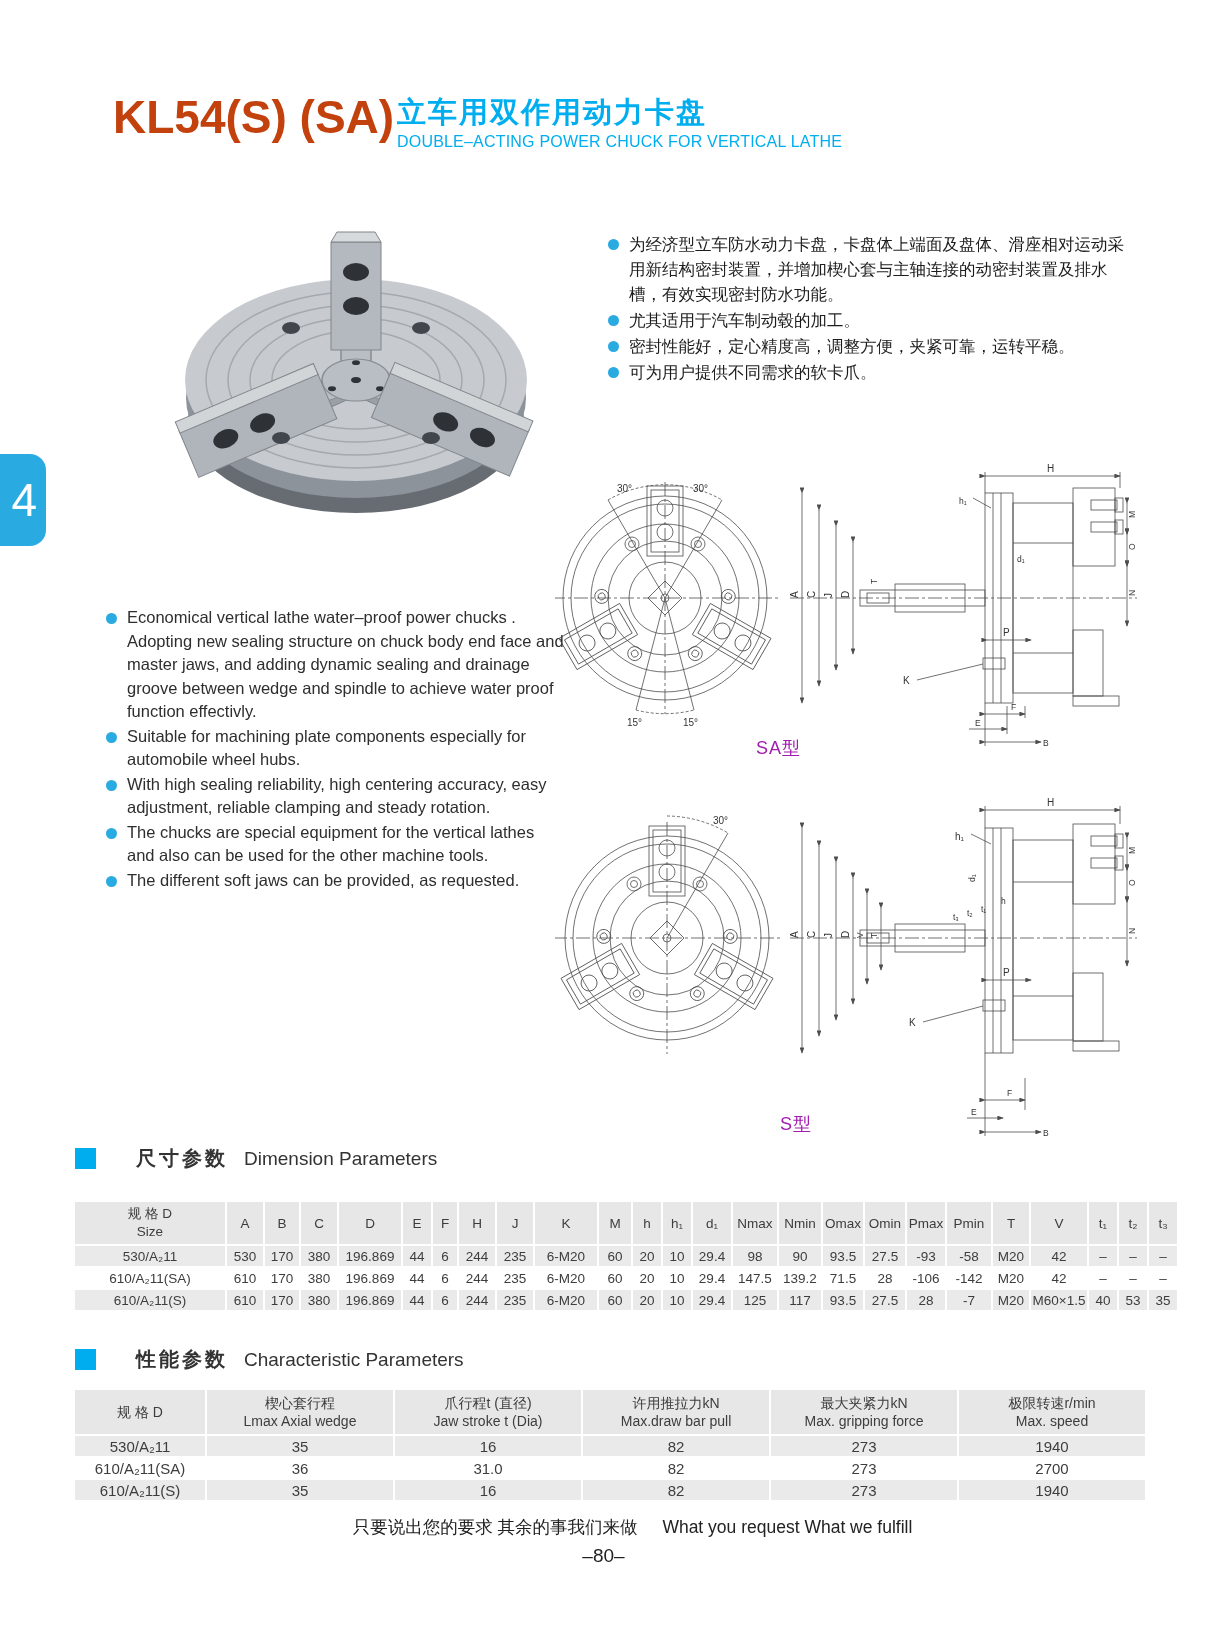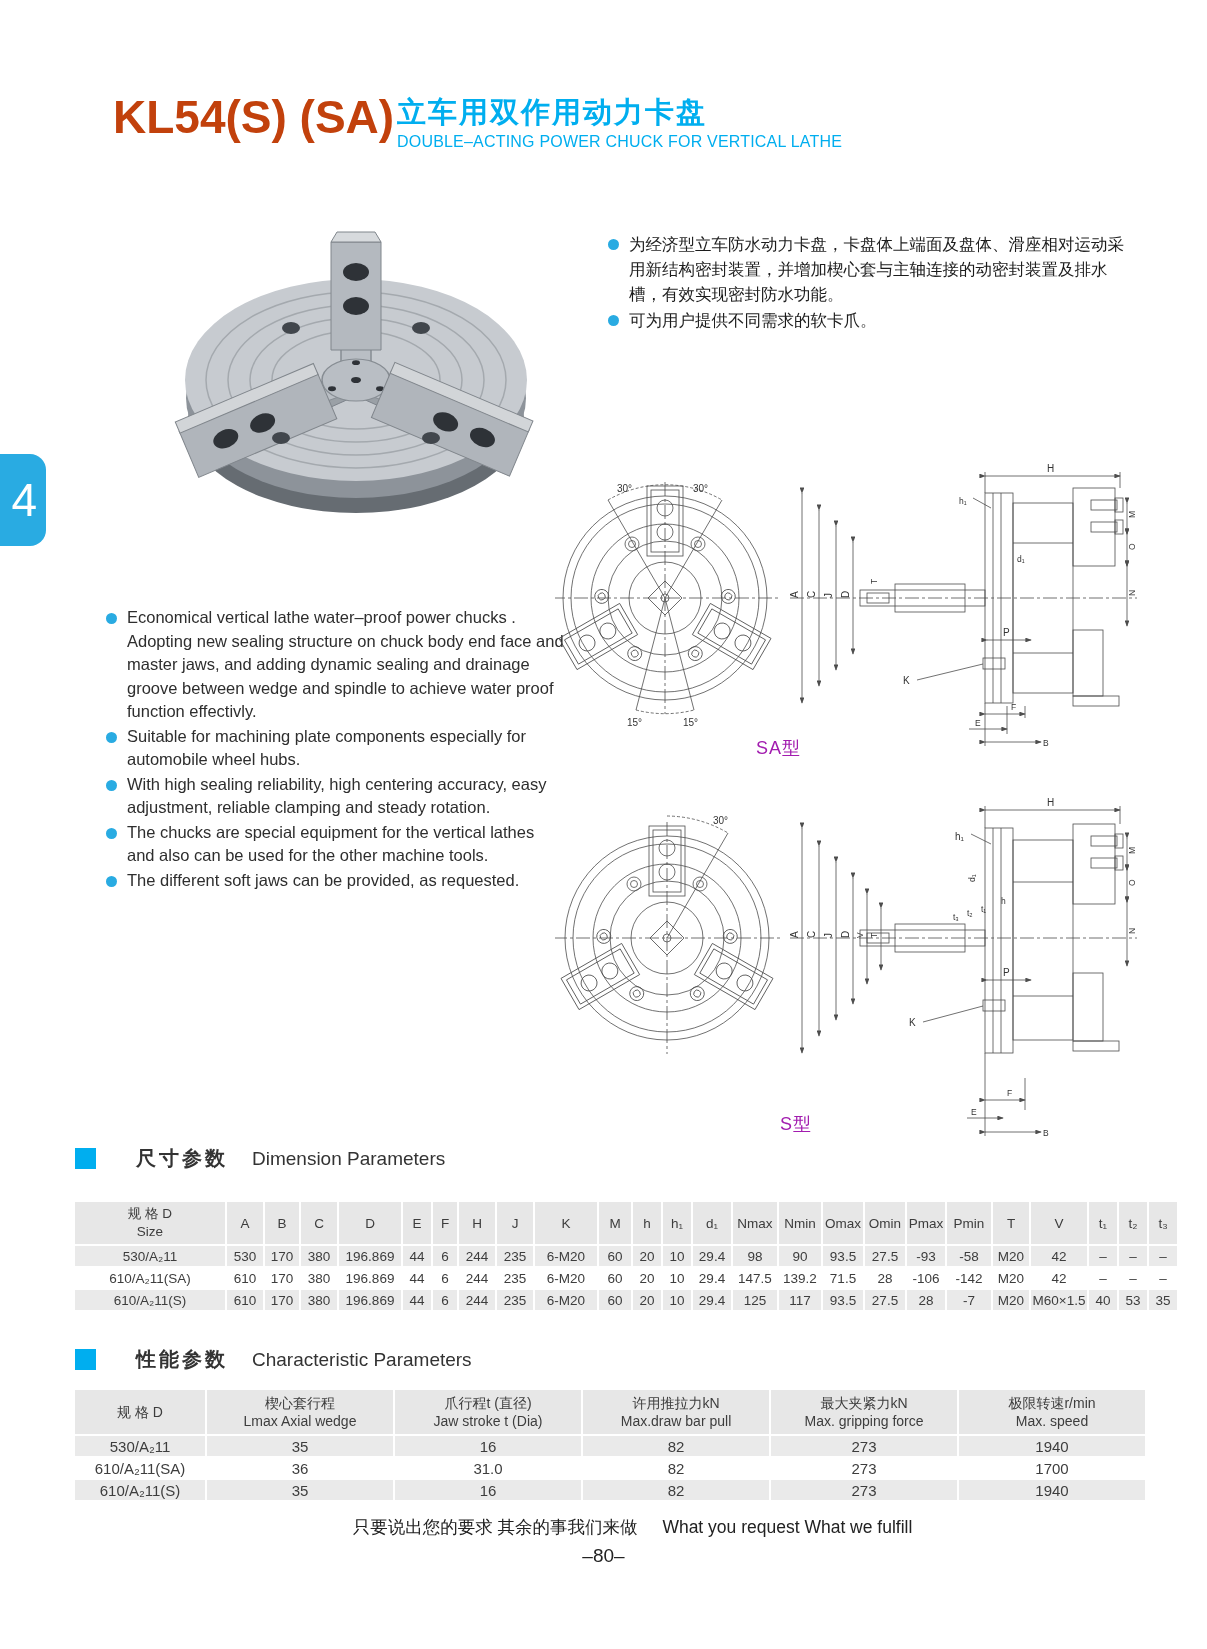--- a/index.html
+++ b/index.html
@@ -24,21 +24,21 @@
   .dot{flex:0 0 11px;width:11px;height:11px;border-radius:50%;background:#29ABE2;margin:7px 10px 0 0;}
   
   .drw{position:absolute;}
   .drw text{font-size:10px;fill:#333;}
   .drw .sm{font-size:8.5px;}
   .drawing-label{position:absolute;font-size:18px;color:#a21caf;letter-spacing:1px;}
   
   .sec-head{position:absolute;left:75px;display:flex;align-items:center;}
   .sec-sq{width:21px;height:21px;background:#00AEEF;margin-right:40px;}
   .sec-zh{font-size:20px;font-weight:bold;letter-spacing:3px;color:#333;}
-  .sec-en{font-size:19px;color:#333;margin-left:24px;}
+  .sec-en{font-size:19px;color:#333;margin-left:16px;}
   
   table.tbl{position:absolute;left:73px;width:1062px;border-collapse:separate;border-spacing:2px;
     table-layout:fixed;text-align:center;color:#3d3d3d;}
   table.tbl th{background:#E7E7E7;font-weight:normal;vertical-align:middle;padding:0;}
   table.tbl td{padding:0;height:20px;}
   table.tbl tbody tr:nth-child(odd) td{background:#EAEAEA;}
   table.tbl tbody tr:nth-child(even) td{background:#fff;}
   #dim-table{top:1200px;font-size:13.5px;}
   #dim-table th{height:42px;font-size:13.5px;}
   #char-table{top:1388px;font-size:15px;}
@@ -120,20 +120,28 @@
       <ellipse cx="258" cy="128" rx="9" ry="6"></ellipse>
     <ellipse cx="118" cy="238" rx="9" ry="6"></ellipse>
       <ellipse cx="268" cy="238" rx="9" ry="6"></ellipse>
   </g>
 </svg>
 
 <ul class="feat feat-zh">
   <li>
       <span class="dot"></span>
       <span>为经济型立车防水动力卡盘，卡盘体上端面及盘体、滑座相对运动采用新结构密封装置，并增加楔心套与主轴连接的动密封装置及排水槽，有效实现密封防水功能。</span>
+    </li>
+  <li>
+      <span class="dot"></span>
+      <span>尤其适用于汽车制动毂的加工。</span>
+    </li>
+  <li>
+      <span class="dot"></span>
+      <span>密封性能好，定心精度高，调整方便，夹紧可靠，运转平稳。</span>
     </li>
   <li>
       <span class="dot"></span>
       <span>可为用户提供不同需求的软卡爪。</span>
     </li>
 </ul>
 
 <ul class="feat feat-en">
   <li>
       <span class="dot"></span>
@@ -576,21 +584,21 @@
         <td>82</td>
         <td>273</td>
         <td>1940</td>
       </tr>
       <tr>
         <td>610/A₂11(SA)</td>
         <td>36</td>
         <td>31.0</td>
         <td>82</td>
         <td>273</td>
-        <td>1700</td>
+        <td>2700</td>
       </tr>
       <tr>
         <td>610/A₂11(S)</td>
         <td>35</td>
         <td>16</td>
         <td>82</td>
         <td>273</td>
         <td>1940</td>
       </tr>
     </tbody>

